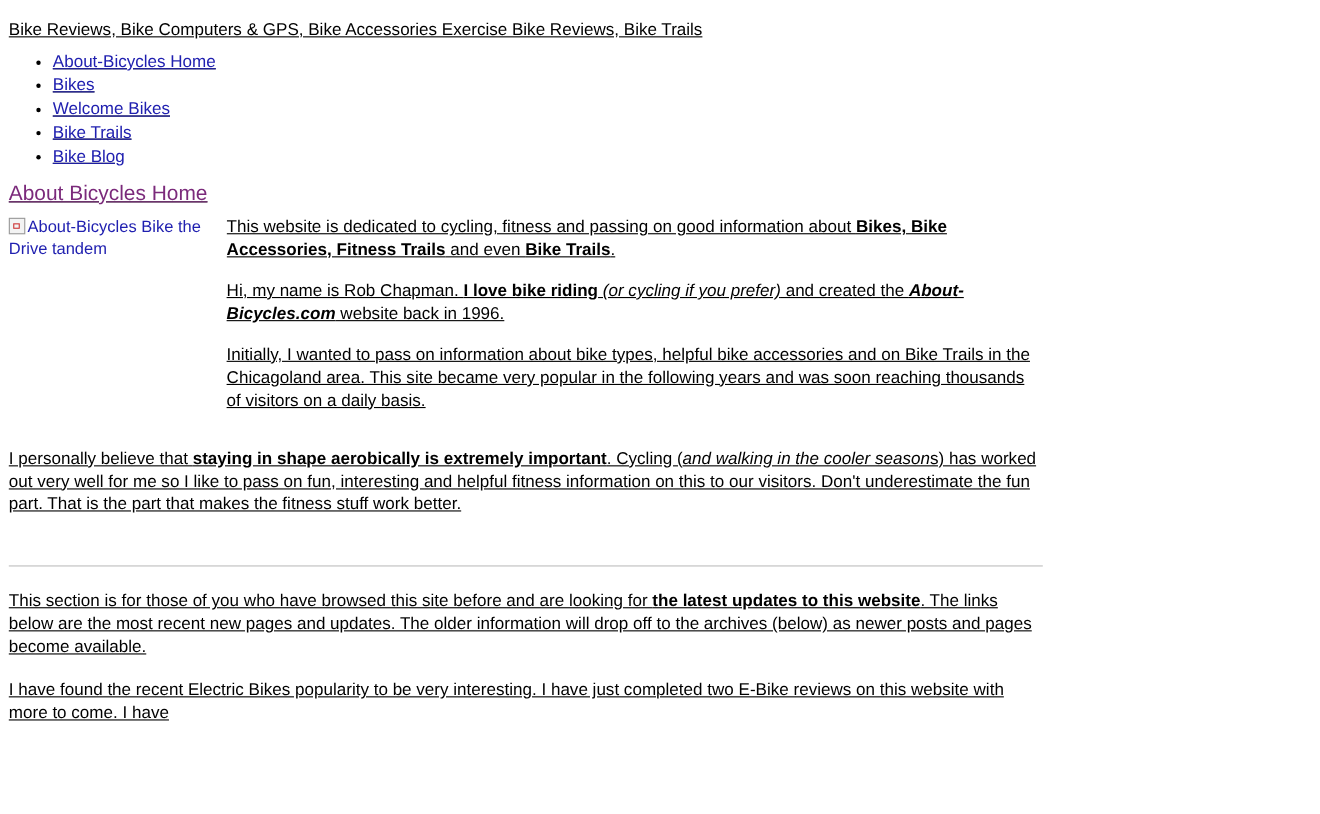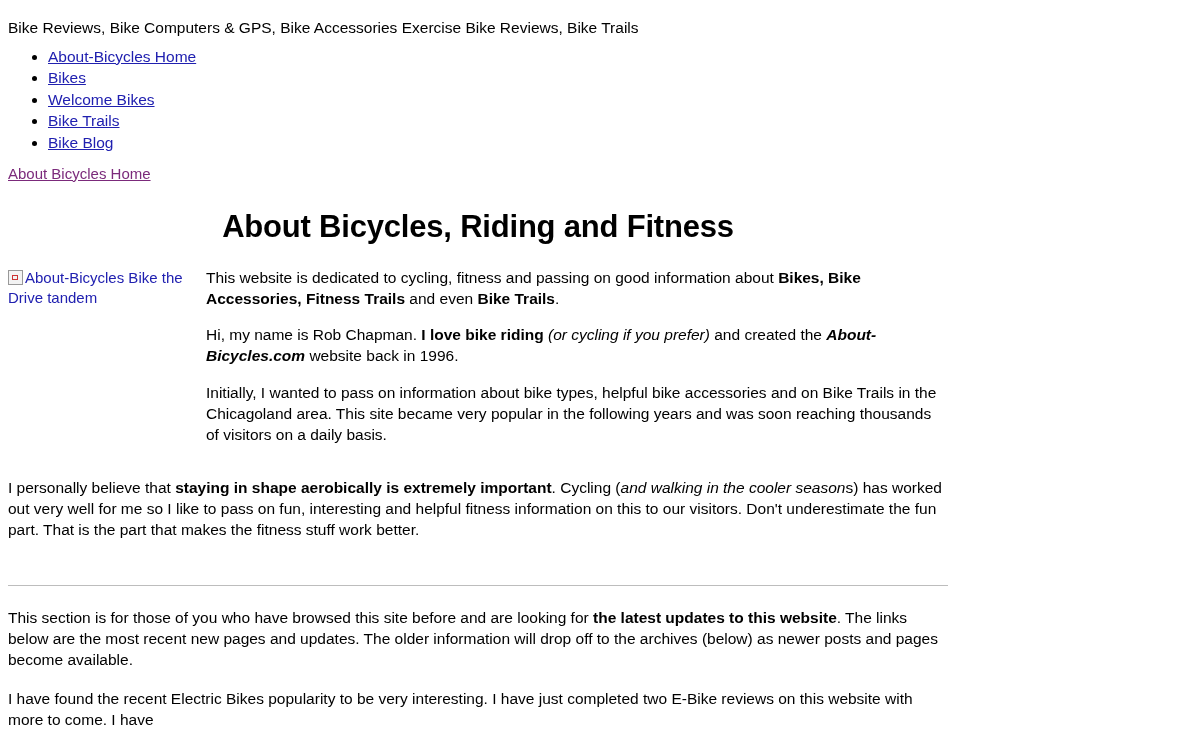--- a/index.html
+++ b/index.html
@@ -13,20 +13,21 @@
     overflow: hidden;
     font-family: "Liberation Sans", sans-serif;
     font-size: 15.5px;
     line-height: 1.35;
     color: #000000;
   }
   .page {
     padding: 8px 8px 0 8px;
     box-sizing: border-box;
     width: 956px;
+    text-decoration: underline;
   }
   .tagline {
     font-size: 15.5px;
     margin: 10px 0 8px 0;
   }
   ul.navlist {
     margin: 4px 0 6px 0;
     padding-left: 40px;
     list-style-type: disc;
   }
@@ -36,21 +37,21 @@
   }
   a {
     color: #2020b0;
     text-decoration: underline;
   }
   a.visited {
     color: #7b2a7b;
   }
   .home-link {
     margin: 10px 0 6px 0;
-    font-size: 15px;
+    font-size: 19px;
   }
   h1.page-title {
     text-align: center;
     font-size: 31px;
     font-weight: bold;
     margin: 22px 0 20px 0;
     letter-spacing: -0.2px;
   }
   p {
     margin: 10px 0;
@@ -141,21 +142,20 @@
     <li><a href="#">Bikes</a></li>
     <li><a href="#">Welcome Bikes</a></li>
     <li><a href="#">Bike Trails</a></li>
     <li><a href="#">Bike Blog</a></li>
   </ul>
 
   <div class="home-link">
     <a href="#" class="visited">About Bicycles Home</a>
   </div>
 
-  <h1 class="page-title">About Bicycles, Riding and Fitness</h1>
 
 
   <div class="intro-block clearfix">
 
     <div class="broken-img">
       <span class="glyph"></span><span class="alt">About-Bicycles Bike the Drive tandem</span>
     </div>
 
     <p class="intro-para"><span>This website is dedicated to cycling, fitness and passing on good information about </span><b>Bikes, Bike Accessories, Fitness Trails</b><span> and even </span><b>Bike Trails</b><span>.</span></p>
 

